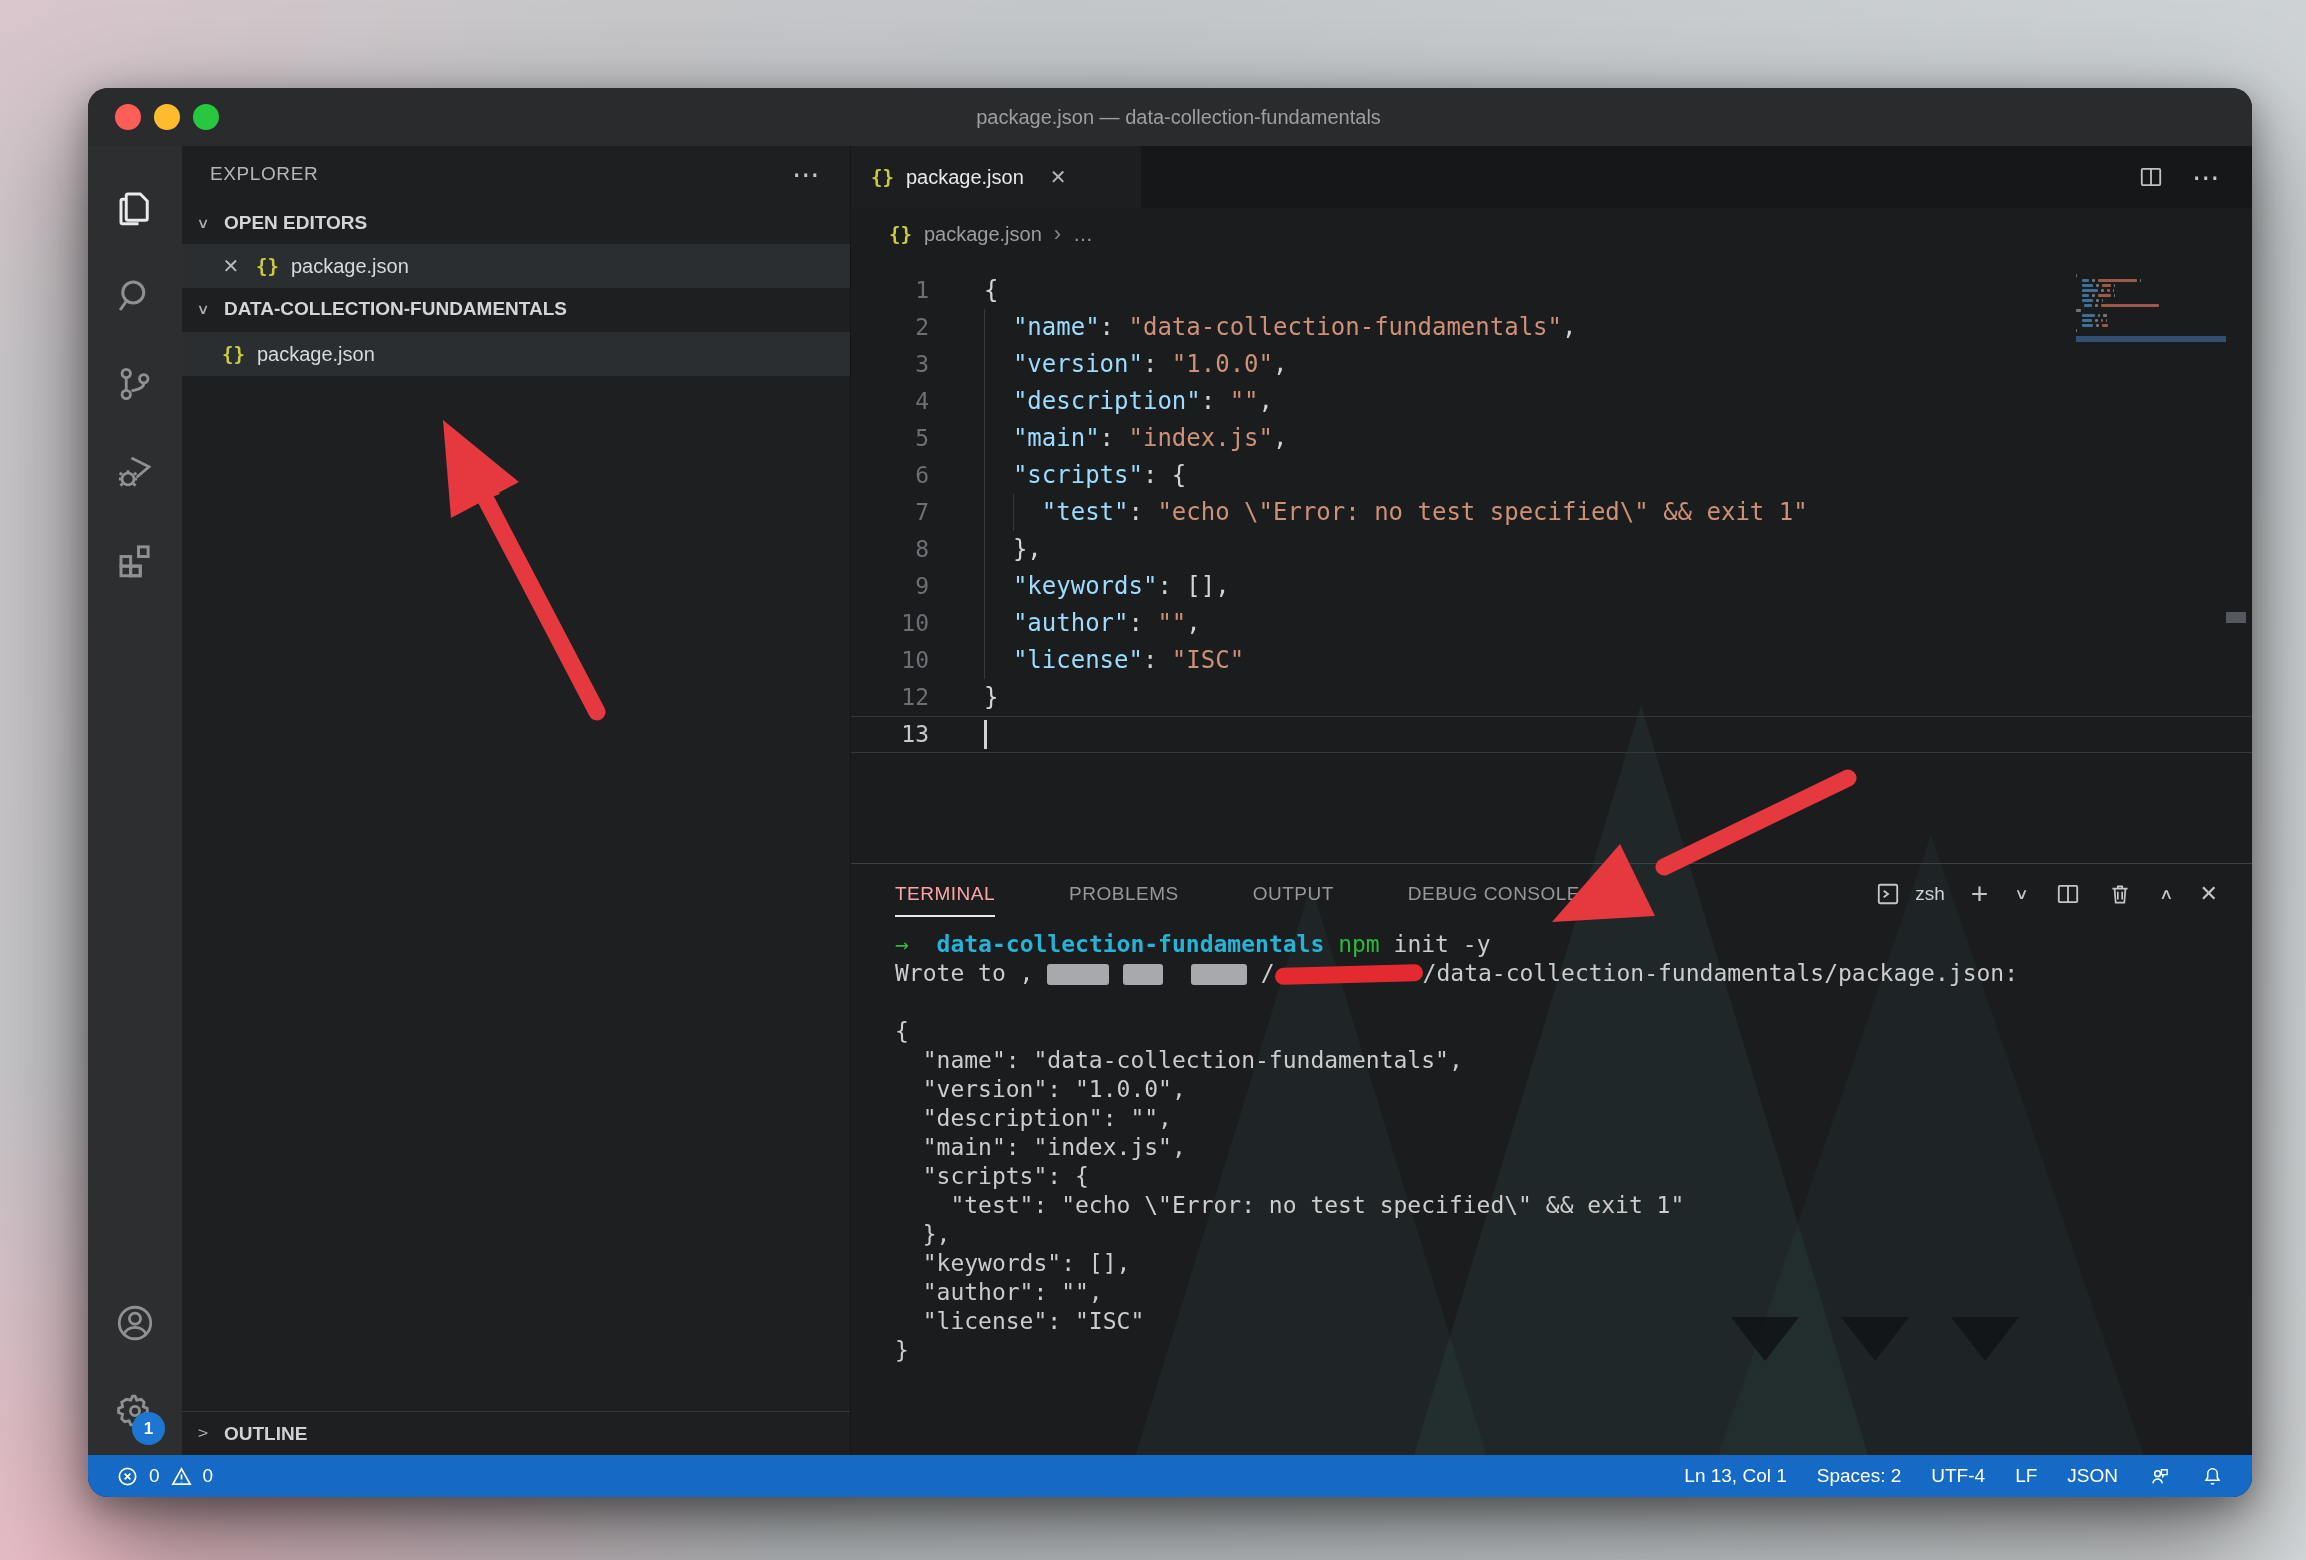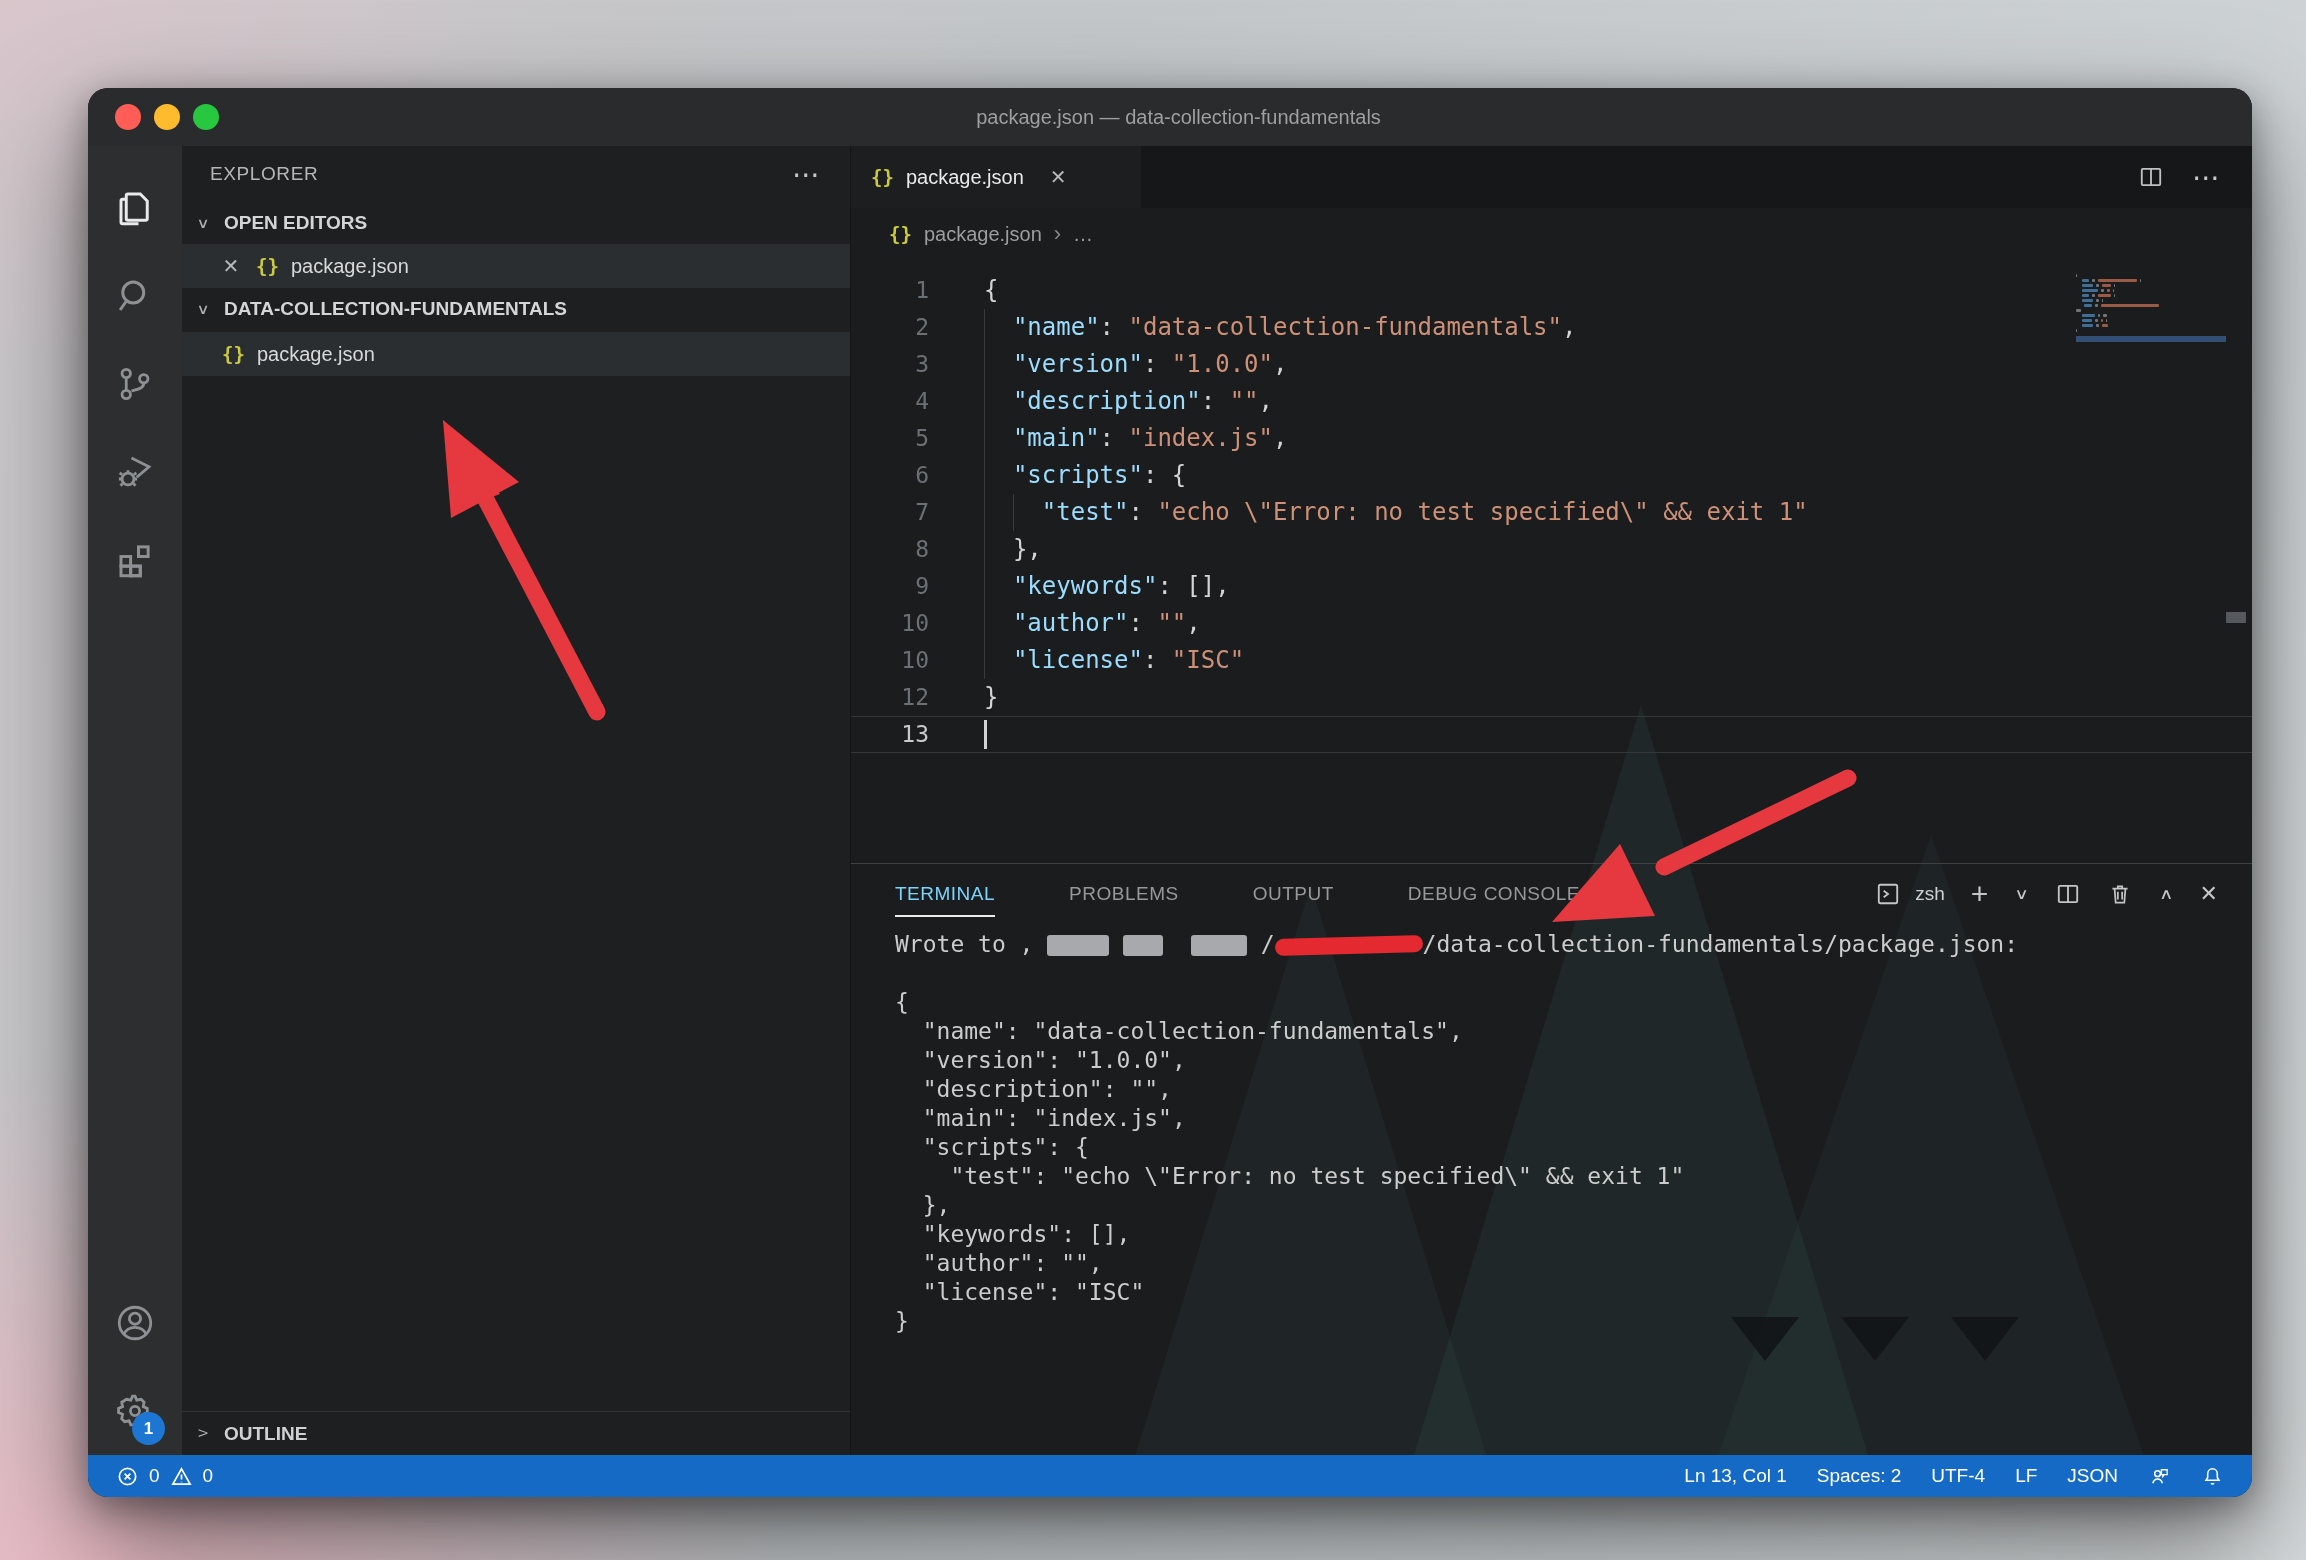--- a/index.html
+++ b/index.html
@@ -70,21 +70,21 @@
   .lens-row .lens-play{font-size:15px;margin-right:8px;}
   .minimap{position:absolute;top:14px;right:26px;width:150px;z-index:2;}
   .mm-row{display:flex;gap:3px;margin-bottom:2px;}
   .mm-seg{height:3px;border-radius:1px;}
   .mm-cur{height:6px;background:rgba(72,122,192,.55);margin-top:2px;}
   .scroll-handle{position:absolute;right:6px;top:352px;width:20px;height:11px;background:#55585c;z-index:2;}
   
   .panel{height:592px;position:relative;z-index:1;border-top:1px solid #3e4042;display:flex;flex-direction:column;}
   .panel-tabbar{height:60px;display:flex;align-items:center;padding-left:44px;gap:74px;}
   .ptab{font-size:19px;letter-spacing:.5px;color:#969899;position:relative;cursor:pointer;}
-  .ptab.active{color:#7dd3fc;}
+  .ptab.active{color:#fca5a5;}
   .ptab.active::after{content:"";position:absolute;left:0;right:0;bottom:-12px;height:2px;background:#e9eaeb;}
   .panel-actions{margin-left:auto;display:flex;align-items:center;gap:26px;padding-right:34px;color:#c3c5c7;font-size:22px;}
   .panel-actions svg{width:26px;height:26px;}
   .shell-name{font-size:19px;color:#cfd1d3;margin-left:-12px;}
   .thin{font-family:"DejaVu Sans",sans-serif;transform:scaleY(.75);display:inline-block;font-size:20px;}
   .term{flex:1;padding:6px 0 0 44px;font-family:"DejaVu Sans Mono",monospace;font-size:23px;}
   .term-row{height:29px;line-height:29px;white-space:pre;color:#cccccc;}
   .tk-t{color:#cccccc;} .tk-ar{color:#2fb73c;} .tk-cmd{color:#2fb73c;}
   .tk-dir{color:#25b3d8;font-weight:bold;}
   .redact{display:inline-block;height:21px;background:#b3b6b9;border-radius:3px;vertical-align:middle;opacity:.92;filter:blur(.6px);}
@@ -344,20 +344,21 @@
                   <path d="M12 4.5v15"></path>
                 </svg>
               <svg viewBox="0 0 24 24" fill="none" stroke="currentColor" stroke-width="1.6">
                   <path d="M5 7h14M10 7V5h4v2M7 7l1 13h8l1-13M10 10v7M14 10v7"></path>
                 </svg>
               <span class="thin">∧</span>
               <span>✕</span>
             </div>
           </div>
           <div class="term" id="term-rows">
+              <div class="term-row"><span class="tk-ar">→</span><span class="tk-t">  </span><span class="tk-dir">data-collection-fundamentals</span><span class="tk-t"> </span><span class="tk-cmd">npm</span><span class="tk-t"> init -y</span></div>
               <div class="term-row"><span class="tk-t">Wrote to , </span><span class="redact" style="width: 62px;"></span><span class="tk-t"> </span><span class="redact" style="width: 40px;"></span><span class="tk-t">  </span><span class="redact" style="width: 56px;"></span><span class="tk-t"> /</span><span class="strike" style="width: 148px;"></span><span class="tk-t">/data-collection-fundamentals/package.json:</span></div>
               <div class="term-row"></div>
               <div class="term-row"><span class="tk-t">{</span></div>
               <div class="term-row"><span class="tk-t">  "name": "data-collection-fundamentals",</span></div>
               <div class="term-row"><span class="tk-t">  "version": "1.0.0",</span></div>
               <div class="term-row"><span class="tk-t">  "description": "",</span></div>
               <div class="term-row"><span class="tk-t">  "main": "index.js",</span></div>
               <div class="term-row"><span class="tk-t">  "scripts": {</span></div>
               <div class="term-row"><span class="tk-t">    "test": "echo \"Error: no test specified\" &amp;&amp; exit 1"</span></div>
               <div class="term-row"><span class="tk-t">  },</span></div>

